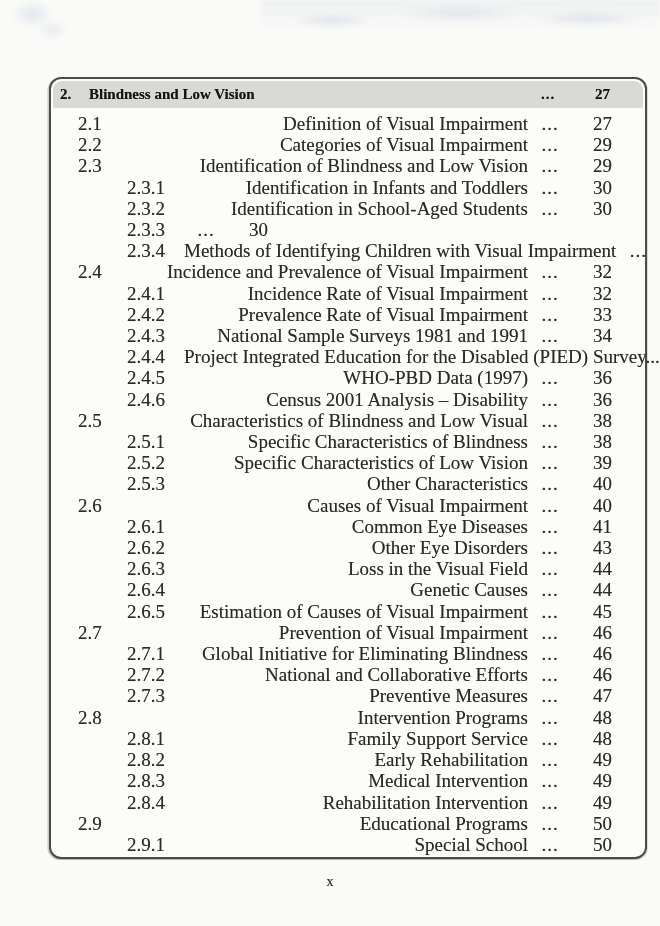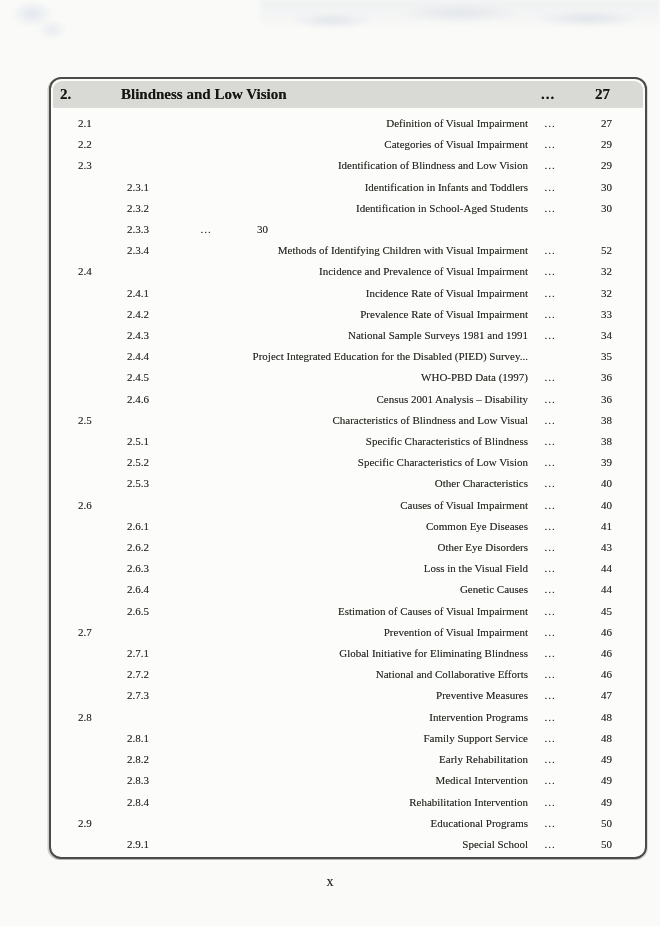--- a/index.html
+++ b/index.html
@@ -69,34 +69,34 @@
     background: #d9d9d6;
     border-radius: 9px 9px 2px 2px;
     display: flex;
     align-items: center;
     font-weight: bold;
     font-size: 15px;
     color: #161511;
     text-shadow: 0 0 .5px rgba(20,20,18,.55);
   }
   .toc-header .h-num   { flex: none; padding-left: 7px; width: 29px; }
-  .toc-header .h-title { flex: 1; margin-left: 32px; }
+  .toc-header .h-title { flex: 1; }
   .toc-header .h-dots  { flex: none; width: 44px; text-align: center; letter-spacing: 1px; }
   .toc-header .h-page  { flex: none; width: 40px; text-align: right; margin-right: 33px; }
 
   .toc-entries {
     position: absolute;
     left: 0; right: 0; top: 31px;
     padding-top: 3px;
   }
   .row {
     display: flex;
     align-items: baseline;
     line-height: 21.2px;
-    font-size: 11px;
+    font-size: 19px;
     color: #2b2a25;
     text-shadow: 0 0 .45px rgba(45,44,40,.5);
     padding-right: 33px;
     white-space: nowrap;
   }
   .row .num   { flex: none; }
   .row.lvl1 .num { margin-left: 27px; width: 50px; }
   .row.lvl2 .num { margin-left: 76px; width: 57px; }
   .row .title { flex: 1; overflow: visible; text-align: right; }
   .row .dots  { flex: none; width: 44px; text-align: center; letter-spacing: 1px; }

